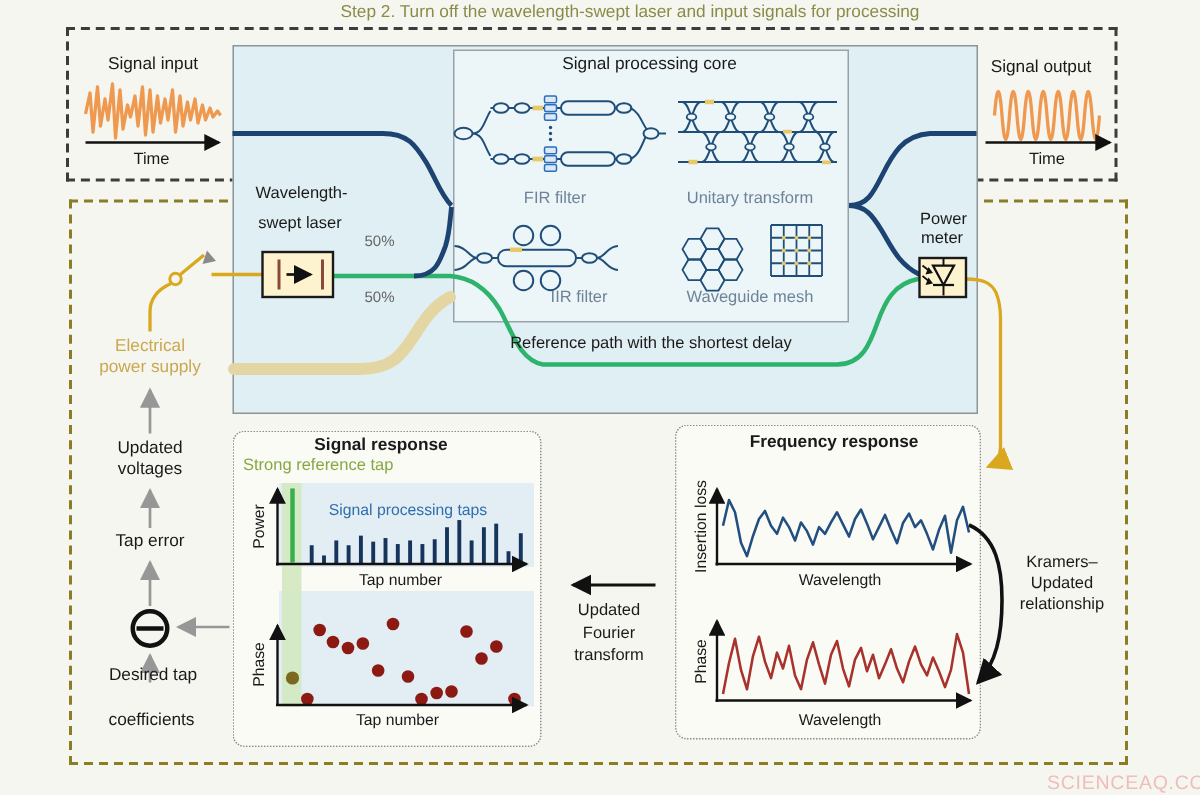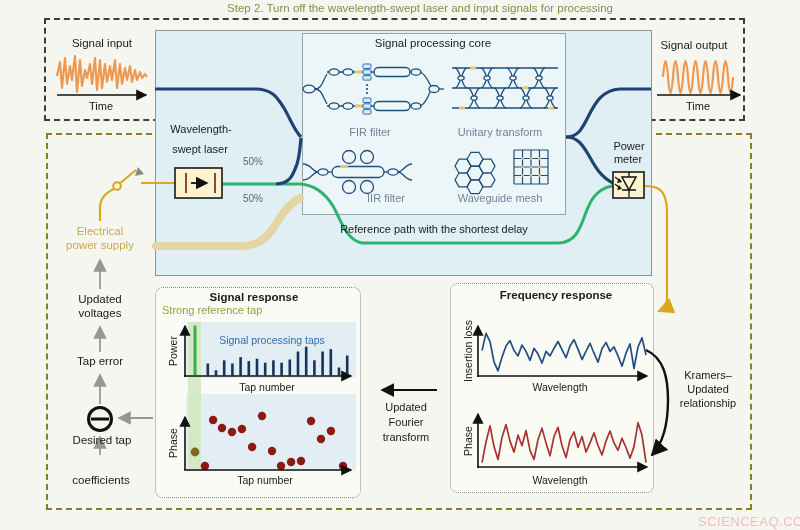--- a/index.html
+++ b/index.html
@@ -309,21 +309,21 @@
   <div class="lbl c grayblue" style="left:361px;top:192px;margin-left:25px;">IIR filter</div>
   <div class="lbl c grayblue" style="left:500px;top:192px;">Waveguide mesh</div>
 
   <div class="lbl c" style="left:434px;top:223px;">Reference path with the shortest delay</div>
 
   <div class="lbl c s115 gold" style="left:100px;top:225px;">Electrical</div>
   <div class="lbl c s115 gold" style="left:100px;top:239px;text-align:center;">power supply</div>
   <div class="lbl c s115" style="left:100px;top:293px;">Updated</div>
   <div class="lbl c s115" style="left:100px;top:307px;">voltages</div>
   <div class="lbl c s115" style="left:100px;top:355px;">Tap error</div>
-  <div class="lbl c s115" style="left:102px;top:434px;">Desired tap</div>
+  <div class="lbl c s115" style="left:102px;top:444px;">Desired tap</div>
   <div class="lbl c s115" style="left:101px;top:474px;">coefficients</div>
 
   <div class="lbl c s115 b" style="left:254px;top:291px;">Signal response</div>
   <div class="lbl green" style="left:162px;top:304px;">Strong reference tap</div>
   <div class="lbl c s105 steel" style="left:272px;top:334px;">Signal processing taps</div>
   <div class="lbl r s105" style="left:173px;top:351px;">Power</div>
   <div class="lbl r s105" style="left:173px;top:443px;">Phase</div>
   <div class="lbl c s105" style="left:267px;top:381px;">Tap number</div>
   <div class="lbl c s105" style="left:265px;top:474px;">Tap number</div>
 

